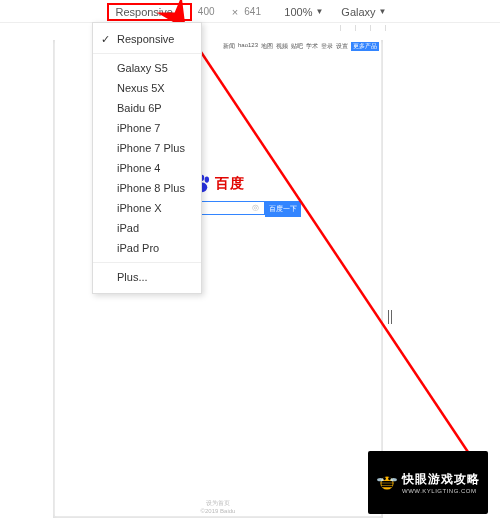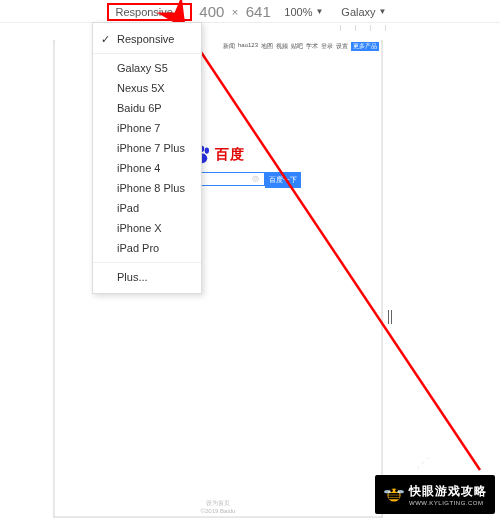--- a/index.html
+++ b/index.html
@@ -1,46 +1,46 @@
 <!DOCTYPE html>
 <html><head>
 <meta charset="utf-8">
 <style>
   * { box-sizing: border-box; margin: 0; padding: 0; }
   body { font-family: Arial, "Microsoft YaHei", sans-serif; font-size: 11px; background: #fff; position: relative; width: 500px; height: 518px; overflow: hidden; }
   .toolbar { height: 20px; display: flex; align-items: center; justify-content: center; gap: 6px; color: #555; padding-top: 3px; }
   .dropdown-trigger { display: flex; align-items: center; gap: 3px; padding: 1px 6px; cursor: pointer; }
   .red-box { border: 2px solid #f00; }
   .tri { font-size: 8px; color: #555; }
-  .dim-input { width: 28px; text-align: center; border: none; color: #888; background: transparent; font-size: 15px; }
+  .dim-input { width: 28px; text-align: left; border: none; color: #888; background: transparent; font-size: 10px; }
   .times { color: #888; }
   .subtoolbar { height: 10px; border-top: 1px solid #eee; position: relative; margin-top: 2px; }
   .subtoolbar .tick { position: absolute; top: 2px; height: 6px; width: 1px; background: #ddd; }
   .devmenu { position: absolute; left: 92px; top: 22px; width: 110px; background: #fff; border: 1px solid #ddd; box-shadow: 2px 2px 6px rgba(0,0,0,.15); z-index: 50; padding: 6px 0; }
   .devmenu .item { padding: 4px 12px 4px 24px; font-size: 11px; color: #333; cursor: pointer; position: relative; }
   .devmenu .item.checked::before { content: "✓"; position: absolute; left: 8px; color: #333; }
   .devmenu .sep { height: 1px; background: #eee; margin: 4px 0; }
   .viewport-shadow { position: absolute; left: 53px; top: 40px; width: 330px; height: 478px; background: #f0f0f0; box-shadow: 0 0 4px rgba(0,0,0,.1) inset; }
   .viewport { position: absolute; left: 55px; top: 40px; width: 326px; height: 476px; background: #fff; z-index: 5; }
   .vp-top { display: flex; justify-content: flex-end; gap: 3px; padding: 2px 2px; font-size: 6px; color: #888; }
   .vp-top a { color: #555; text-decoration: none; }
   .vp-top .more { background: #3385ff; color: #fff; padding: 0 2px; }
-  .logo-row { display: flex; justify-content: center; margin-top: 91px; align-items: center; gap: 2px; }
+  .logo-row { display: flex; justify-content: center; margin-top: 120px; align-items: center; gap: 2px; }
   .paw { width: 22px; height: 22px; position: relative; }
   .paw svg { width: 22px; height: 22px; }
   .brand { font-size: 14px; font-weight: bold; color: #e10602; letter-spacing: 1px; }
   .search-row { display: flex; justify-content: center; margin-top: 6px; gap: 0; }
   .search-box { width: 130px; height: 14px; border: 1px solid #3385ff; background: #fff; position: relative; }
   .cam { position: absolute; right: 2px; top: 1px; width: 10px; height: 10px; color: #bbb; font-size: 8px; }
   .search-btn { width: 36px; height: 16px; background: #3385ff; color: #fff; font-size: 7px; display: flex; align-items: center; justify-content: center; }
   .vp-footer { position: absolute; bottom: 2px; width: 100%; text-align: center; font-size: 6px; color: #bbb; }
   .hrule { position: absolute; right: 112px; top: 310px; z-index: 20; }
   .hrule .bar { width: 1px; height: 14px; background: #666; position: absolute; }
   .arrow-overlay { position: absolute; left: 0; top: 0; width: 500px; height: 518px; z-index: 30; pointer-events: none; }
-  .watermark-badge { position: absolute; right: 5px; bottom: 4px; z-index: 60; display: flex; align-items: center; gap: 4px; background: #000; color: #fff; padding: 8px 8px; border-radius: 2px; font-size: 11px; }
+  .watermark-badge { position: absolute; right: 12px; bottom: 4px; z-index: 60; display: flex; align-items: center; gap: 4px; background: #000; color: #fff; padding: 20px 8px; border-radius: 2px; font-size: 11px; }
   .wm-bee { width: 22px; height: 22px; }
   .wm-txt .big { font-weight: bold; font-size: 12px; letter-spacing: 1px; }
   .wm-txt .small { font-size: 6px; color: #ccc; letter-spacing: .5px; }
   .resize-blob { position: absolute; right: 70px; bottom: 48px; color: #eee; font-size: 14px; z-index: 6; }
 </style>
 </head>
 <body>
 
 <div class="toolbar">
   <div class="dropdown-trigger red-box">
@@ -70,22 +70,22 @@
 <div class="devmenu">
   <div class="item checked"><span>Responsive</span></div>
   <div class="sep"></div>
   <div class="item"><span>Galaxy S5</span></div>
   <div class="item"><span>Nexus 5X</span></div>
   <div class="item"><span>Baidu 6P</span></div>
   <div class="item"><span>iPhone 7</span></div>
   <div class="item"><span>iPhone 7 Plus</span></div>
   <div class="item"><span>iPhone 4</span></div>
   <div class="item"><span>iPhone 8 Plus</span></div>
+  <div class="item"><span>iPhone X</span></div>
   <div class="item"><span>iPad</span></div>
-  <div class="item"><span>iPhone X</span></div>
   <div class="item"><span>iPad Pro</span></div>
   <div class="sep"></div>
   <div class="item"><span>Plus...</span></div>
 </div>
 
 <div class="viewport-shadow"></div>
 <div class="viewport">
   <div class="vp-top">
     <a>新闻</a>
     <a>hao123</a>

